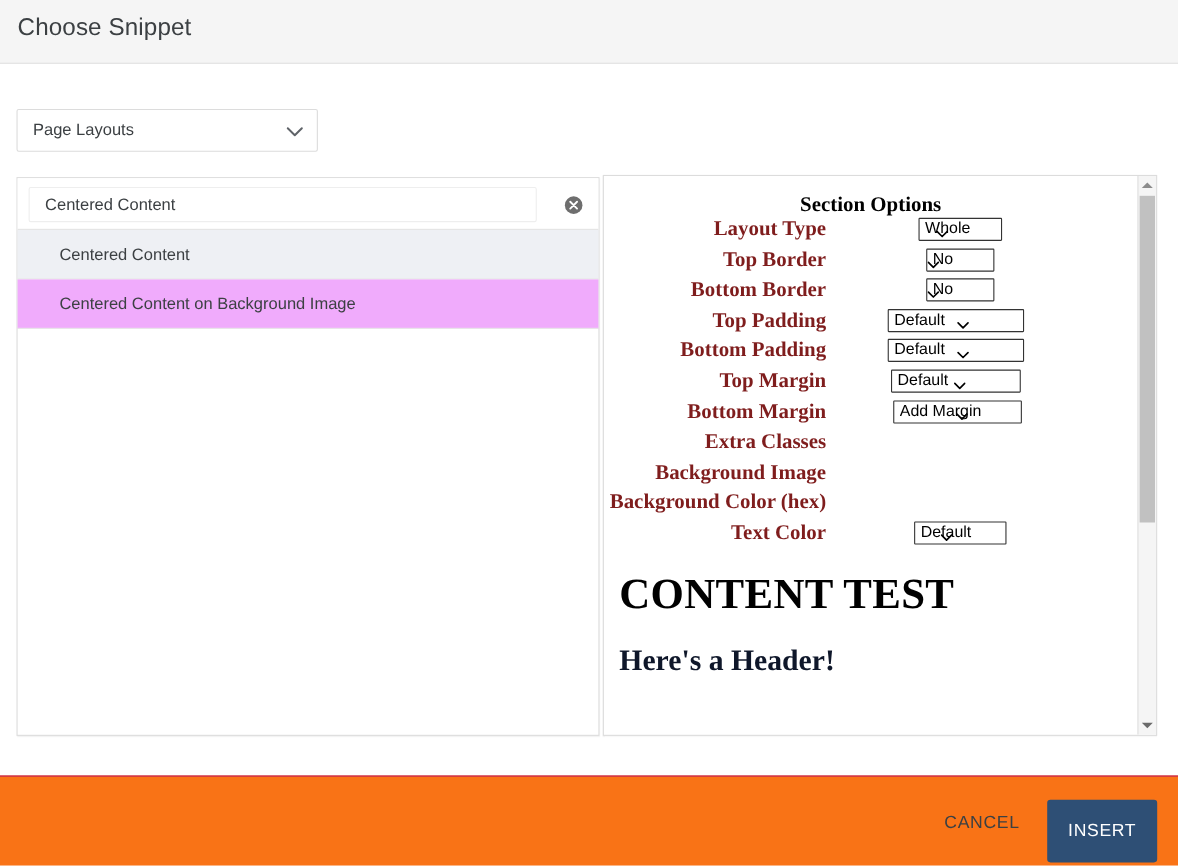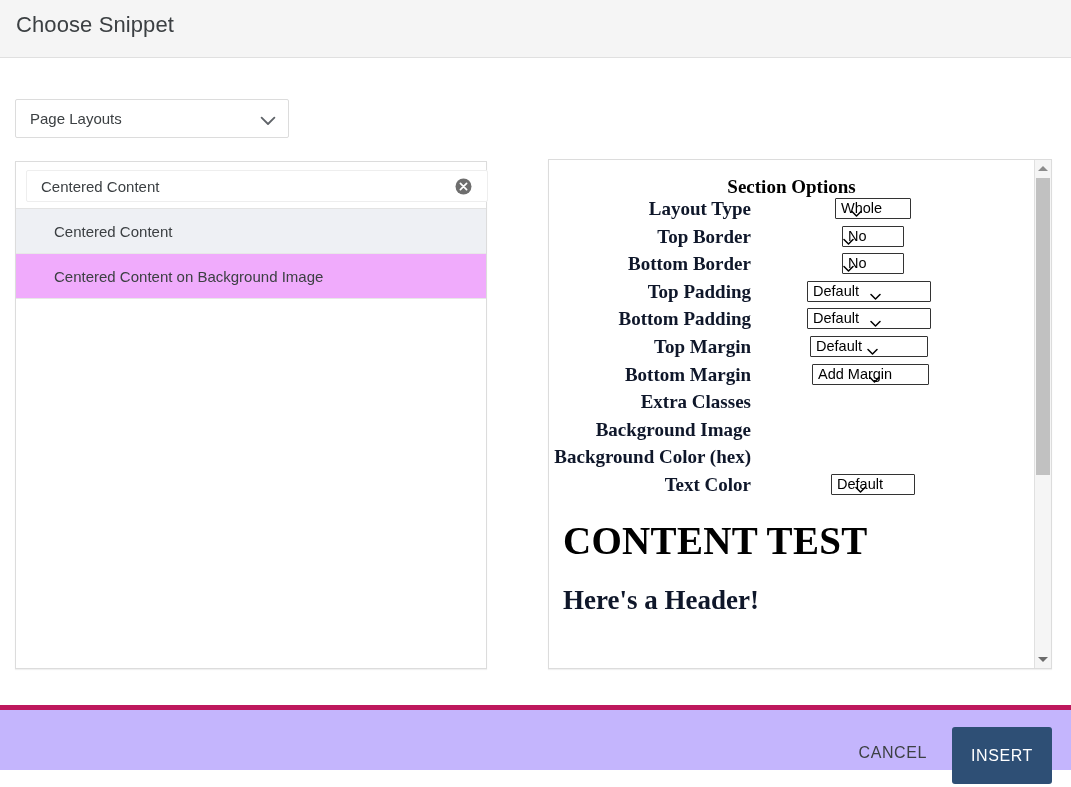--- a/index.html
+++ b/index.html
@@ -74,21 +74,21 @@
     right: 13px;
     top: 14px;
     pointer-events: none;
   }
 
   
   #snippet-list-panel {
     position: absolute;
     left: 15px;
     top: 102px;
-    width: 472px;
+    width: 530px;
     height: 508px;
     border: 1px solid #dcdcdc;
     background: #ffffff;
     box-sizing: border-box;
     box-shadow: 0 1px 1px rgba(0,0,0,0.06);
   }
   #search-row {
     position: relative;
     height: 46px;
     border-bottom: 1px solid #e3e3e3;
@@ -173,21 +173,21 @@
     height: 27.6px;
   }
   .opt-label {
     position: absolute;
     left: 0;
     width: 202px;
     text-align: right;
     font-family: "Liberation Serif", serif;
     font-weight: bold;
     font-size: 19px;
-    color: #0f172a;
+    color: #7f1d1d;
     white-space: nowrap;
   }
   .opt-control {
     position: absolute;
     left: 212px;
     top: 0;
     width: 150px;
     height: 22px;
   }
   .opt-select {
@@ -296,23 +296,23 @@
     height: 297px;
     background: #c1c1c1;
     cursor: pointer;
   }
 
   
   #dialog-footer {
     position: absolute;
     left: 0; top: 705px;
     width: 1071px;
-    height: 65px;
-    background: #c4b5fd;
-    border-top: 5px solid #be185d;
+    height: 82px;
+    background: #f97316;
+    border-top: 1px solid #be185d;
     box-sizing: border-box;
   }
   #cancel-button {
     position: absolute;
     right: 130px;
     top: 22px;
     height: 42px;
     padding: 0 14px;
     background: transparent;
     border: none;

